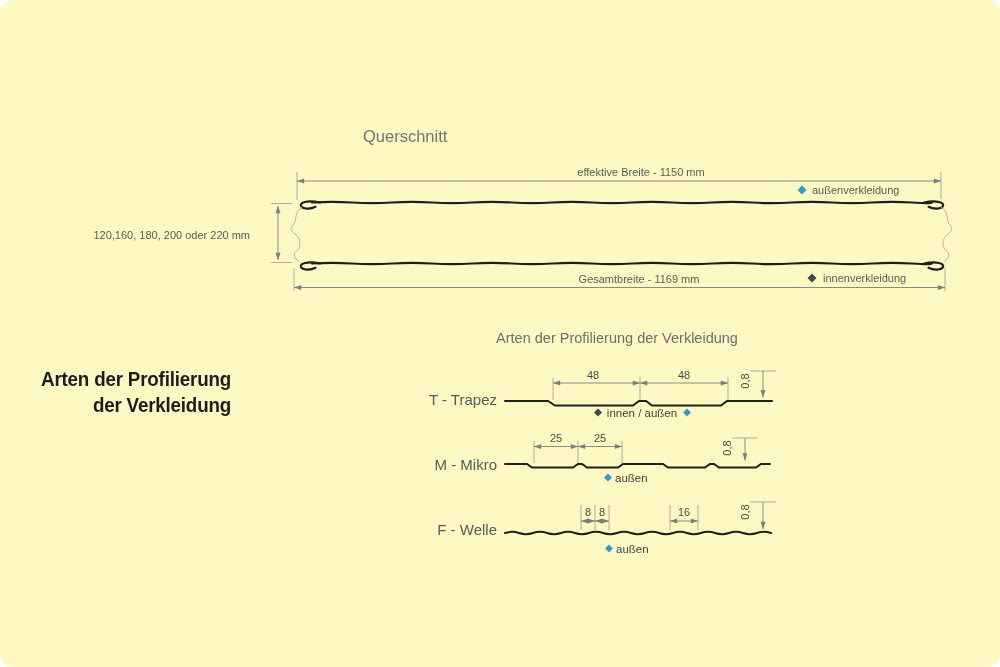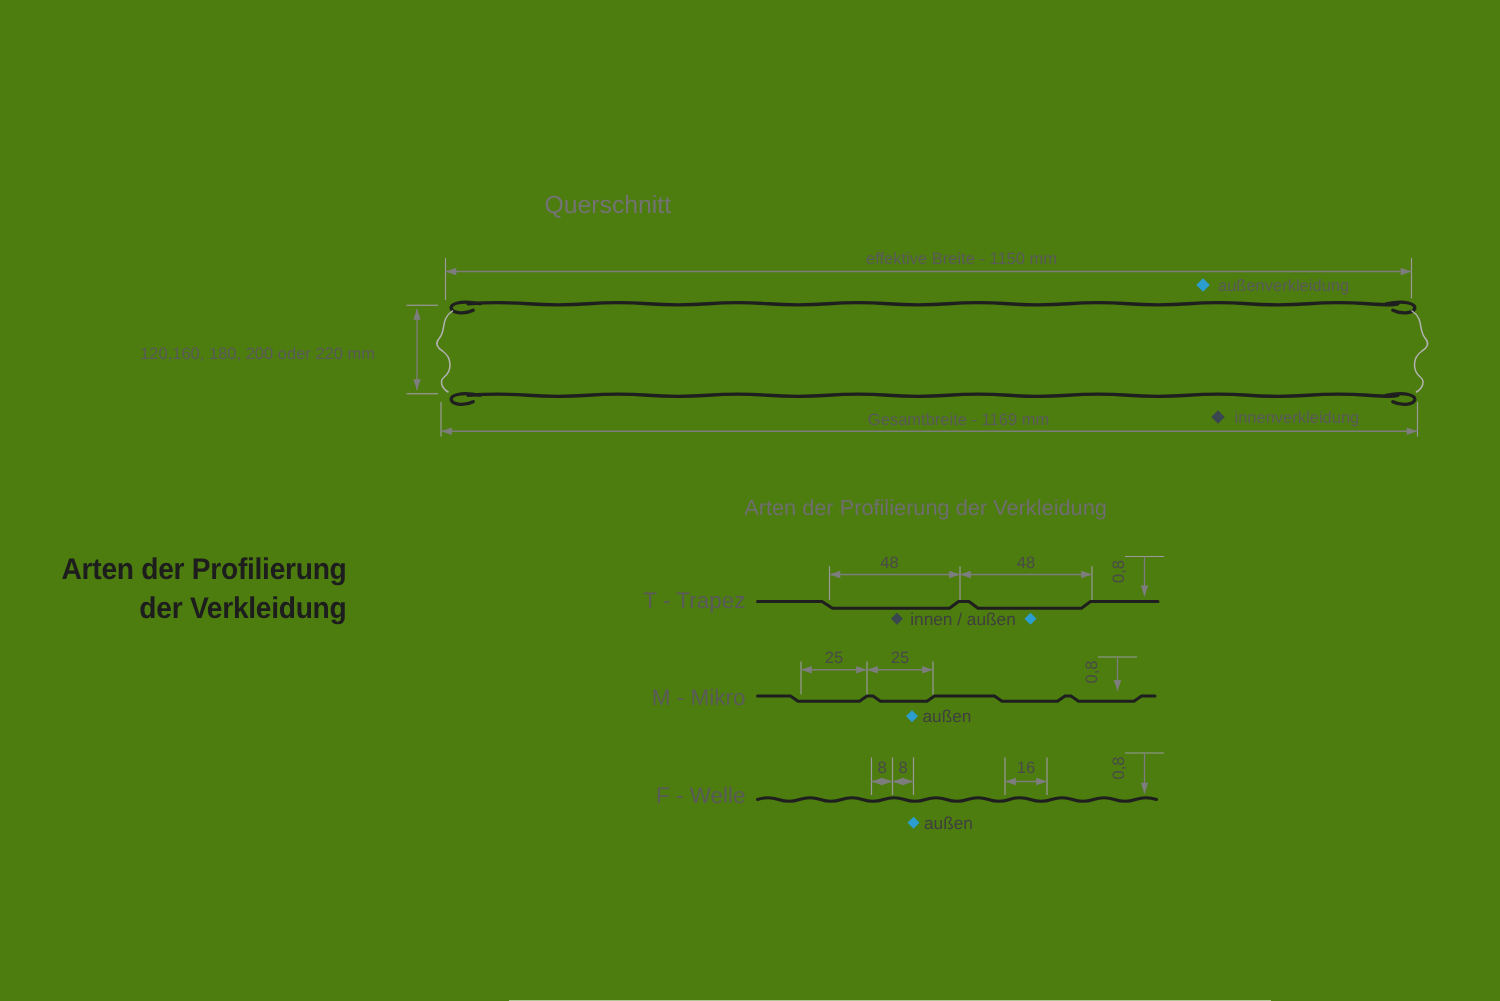--- a/index.html
+++ b/index.html
@@ -1,17 +1,17 @@
 <!DOCTYPE html>
 <html><head>
 <meta charset="utf-8">
 <style>
   html,body{margin:0;padding:0;background:#fff;}
-  .canvas{position:relative;width:1000px;height:667px;background:#4d7c0f;overflow:hidden;
-          font-family:"Liberation Sans", sans-serif;}
+  .canvas{position:relative;width:1000px;height:667px;background:#fef9c3;overflow:hidden;
+          font-family:"Liberation Sans", sans-serif;border-radius:14px;}
   svg{position:absolute;left:0;top:0;}
   text{font-family:"Liberation Sans", sans-serif;}
   .t-title{font-size:16.5px;fill:#737373;}
   .t-heading{font-size:14.5px;fill:#6e6e6e;}
   .t-dimlabel{font-size:11px;fill:#5a5a5a;}
   .t-num{font-size:11px;fill:#4a4a4a;}
   .t-note{font-size:11.5px;fill:#3f3f3f;}
   .t-row{font-size:15px;fill:#5a5a5a;}
   .t-side{font-size:20px;font-weight:bold;fill:#1d1d1d;letter-spacing:-0.2px;}
   .ln-sheet{stroke:#1f1f1f;stroke-width:2.2;fill:none;stroke-linecap:round;}

